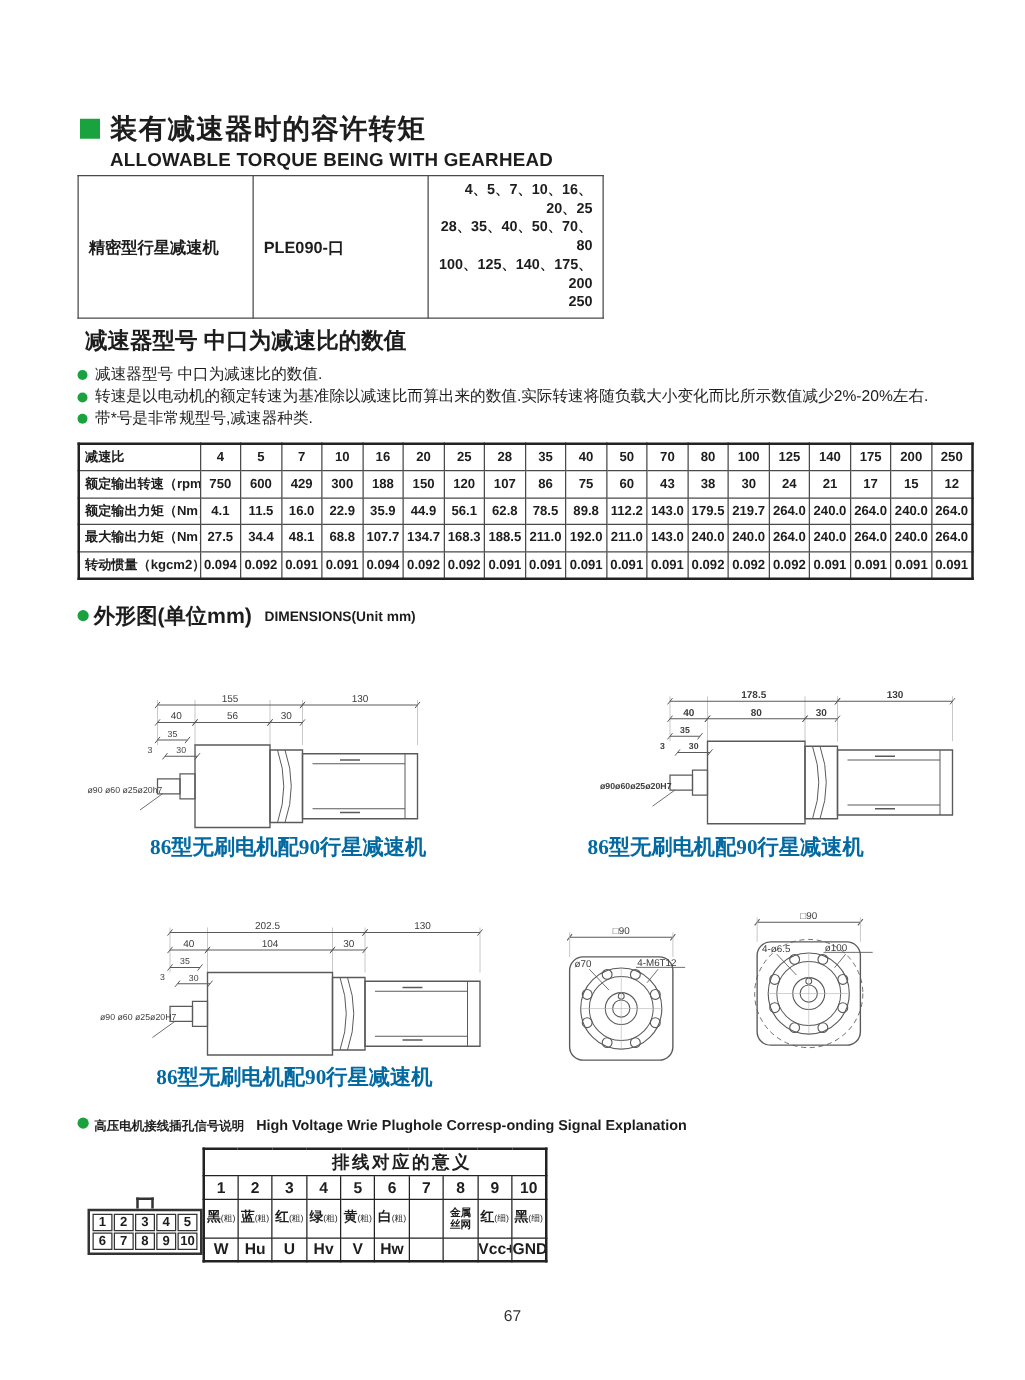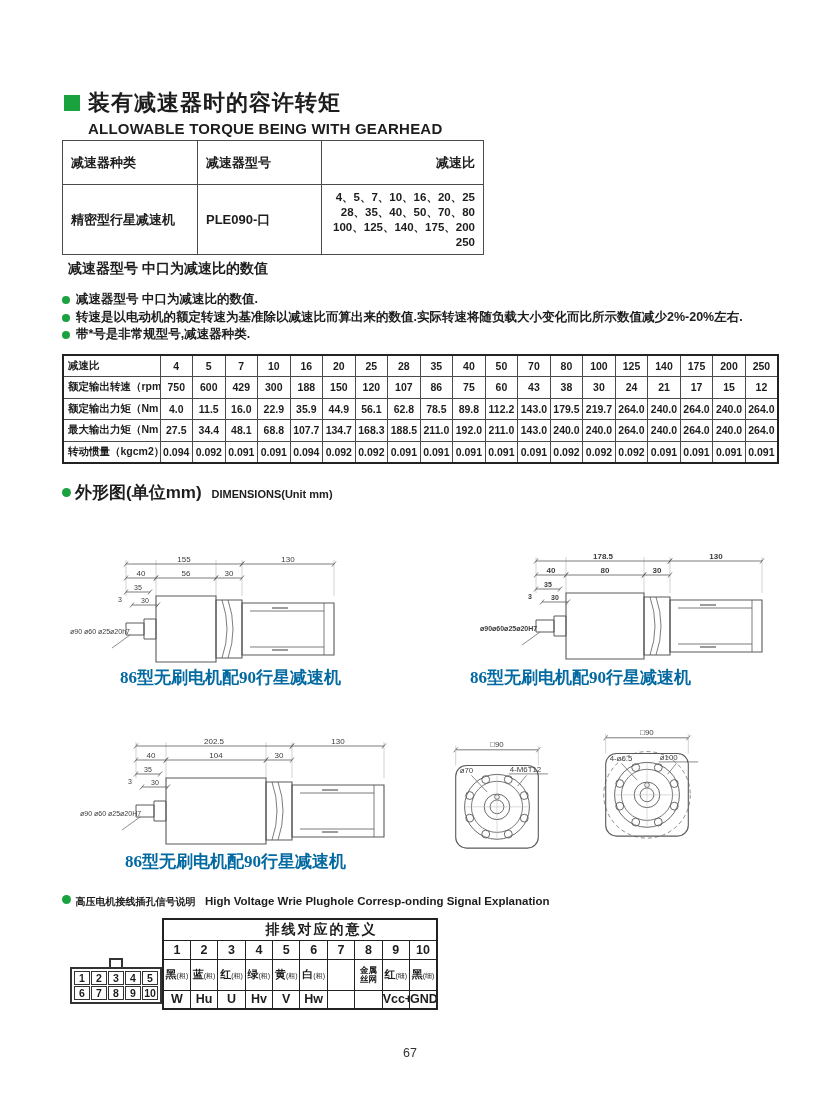--- a/index.html
+++ b/index.html
@@ -16,25 +16,25 @@
   .title-en { font-size:15px; font-weight:700; margin-left:24px; margin-top:2px; letter-spacing:0.2px; }
 
   
   .gtable { left:62px; top:140px; width:421px; border-collapse:collapse; table-layout:fixed; }
   .gtable td, .gtable th { border:1px solid #4a4a4a; font-size:13px; font-weight:700;
     padding:4px 8px; vertical-align:middle; text-align:left; background:#fff; }
   .gtable .hrow td { height:44px; }
   .gtable .brow td { height:70px; }
   .gtable .ratio-h { text-align:right; }
   .ratio-lines { font-size:11.5px; font-weight:700; text-align:right; line-height:15px; }
-  .gtable-note { left:68px; top:260px; font-size:14px; font-weight:600; }
+  .gtable-note { left:68px; top:260px; font-size:18px; font-weight:600; }
 
   
   .notes { left:62px; top:291px; width:720px; }
-  .note-line { display:flex; align-items:flex-start; gap:6px; font-size:12.5px; font-weight:700;
+  .note-line { display:flex; align-items:flex-start; gap:6px; font-size:12.5px; font-weight:400;
     line-height:17.5px; }
   .note-dot { width:8px; height:8px; border-radius:50%; background:var(--accent); margin-top:5px; flex:0 0 8px; }
 
   
   .ttable { left:62px; top:354px; width:717px; border-collapse:collapse; table-layout:fixed; border:2px solid #222; }
   .ttable td { border:1px solid #4a4a4a; font-size:10.5px; font-weight:600; text-align:center;
     height:21.5px; padding:0 1px; overflow:hidden; white-space:nowrap; }
   .ttable td.tt-label { text-align:left; padding-left:4px; width:97px; }
 
   
@@ -83,25 +83,20 @@
   <div class="abs title-block">
     <div class="title-row">
       <span class="green-sq"></span>
       <span class="title-zh">装有减速器时的容许转矩</span>
     </div>
     <div class="title-en">ALLOWABLE TORQUE BEING WITH GEARHEAD</div>
   </div>
 
   <table class="abs gtable">
     <tbody>
-        <tr class="hrow">
-      <td style="width:135px">减速器种类</td>
-      <td style="width:124px">减速器型号</td>
-      <td style="width:162px" class="ratio-h">减速比</td>
-    </tr>
     <tr class="brow">
       <td>精密型行星减速机</td>
       <td>PLE090-口</td>
       <td>
             <div class="ratio-lines">
               <div>4、5、7、10、16、20、25</div>
               <div>28、35、40、50、70、80</div>
               <div>100、125、140、175、200</div>
               <div>250</div>
             </div>
@@ -167,21 +162,21 @@
           <td>38</td>
           <td>30</td>
           <td>24</td>
           <td>21</td>
           <td>17</td>
           <td>15</td>
           <td>12</td>
         </tr>
         <tr>
           <td class="tt-label">额定输出力矩（Nm）</td>
-          <td>4.0</td>
+          <td>4.1</td>
           <td>11.5</td>
           <td>16.0</td>
           <td>22.9</td>
           <td>35.9</td>
           <td>44.9</td>
           <td>56.1</td>
           <td>62.8</td>
           <td>78.5</td>
           <td>89.8</td>
           <td>112.2</td>

